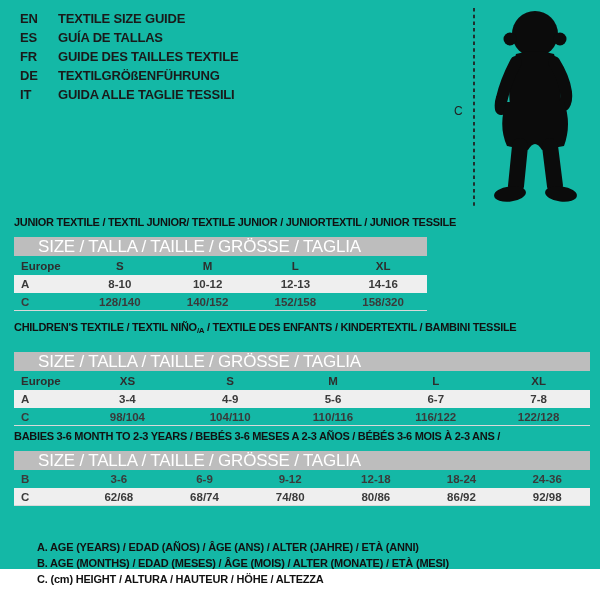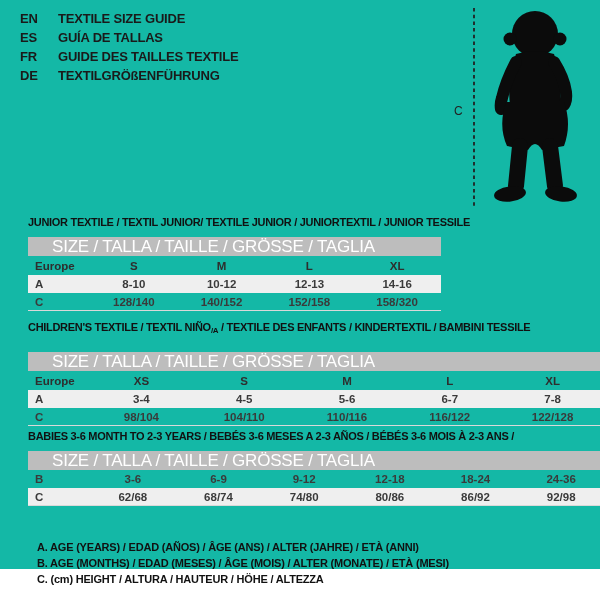--- a/index.html
+++ b/index.html
@@ -18,21 +18,21 @@
   .langs { position:absolute; top:9px; left:20px; }
   .lang-row { display:flex; height:19px; line-height:19px; font-size:13px; font-weight:700; letter-spacing:-0.2px; }
   .lang-code { width:38px; }
 
   
   .figure { position:absolute; top:6px; left:450px; width:146px; height:202px; }
   .measure-label { position:absolute; left:4px; top:98px; font-size:12px; color:#222; }
   .figure-svg { position:absolute; left:0; top:0; }
 
   
-  .size-section { position:absolute; left:28px; }
+  .size-section { position:absolute; left:14px; }
   .s1 { top:216px; width:413px; }
   .s2 { top:321px; width:576px; }
   .s3 { top:429px; width:576px; }
   .sec-title { font-size:11px; line-height:12px; font-weight:700; letter-spacing:-0.3px; color:#111; white-space:nowrap; }
   .s1 .sec-title { margin-bottom:9px; }
   .s2 .sec-title { margin-bottom:15px; }
   .s3 .sec-title { line-height:15px; margin-bottom:7px; }
   .sub { font-size:8px; vertical-align:-2px; }
 
   .bar {
@@ -70,20 +70,24 @@
       <span class="lang-code">ES</span>
       <span class="lang-label">GUÍA DE TALLAS</span>
     </div>
     <div class="lang-row">
       <span class="lang-code">FR</span>
       <span class="lang-label">GUIDE DES TAILLES TEXTILE</span>
     </div>
     <div class="lang-row">
       <span class="lang-code">DE</span>
       <span class="lang-label">TEXTILGRÖßENFÜHRUNG</span>
+    </div>
+    <div class="lang-row">
+      <span class="lang-code">IT</span>
+      <span class="lang-label">GUIDA ALLE TAGLIE TESSILI</span>
     </div>
   </div>
 
   <div class="figure">
     <span class="measure-label">C</span>
     <svg class="figure-svg" width="146" height="202" viewBox="0 0 146 202" aria-hidden="true">
       <line x1="24" y1="2" x2="24" y2="200" stroke="#222222" stroke-width="1.8" stroke-dasharray="3.5 3.2"></line>
       <g fill="#0b0b0b" stroke="none" transform="translate(30,0)">
         <circle cx="55" cy="28" r="23"></circle>
         <circle cx="30" cy="33" r="6.5"></circle>
@@ -137,21 +141,21 @@
         <span class="cell label">Europe</span>
         <span class="cell">XS</span>
         <span class="cell">S</span>
         <span class="cell">M</span>
         <span class="cell">L</span>
         <span class="cell">XL</span>
       </div>
       <div class="row data stripe">
         <span class="cell label">A</span>
         <span class="cell">3-4</span>
-        <span class="cell">4-5</span>
+        <span class="cell">4-9</span>
         <span class="cell">5-6</span>
         <span class="cell">6-7</span>
         <span class="cell">7-8</span>
       </div>
       <div class="row data last-border">
         <span class="cell label">C</span>
         <span class="cell">98/104</span>
         <span class="cell">104/110</span>
         <span class="cell">110/116</span>
         <span class="cell">116/122</span>

